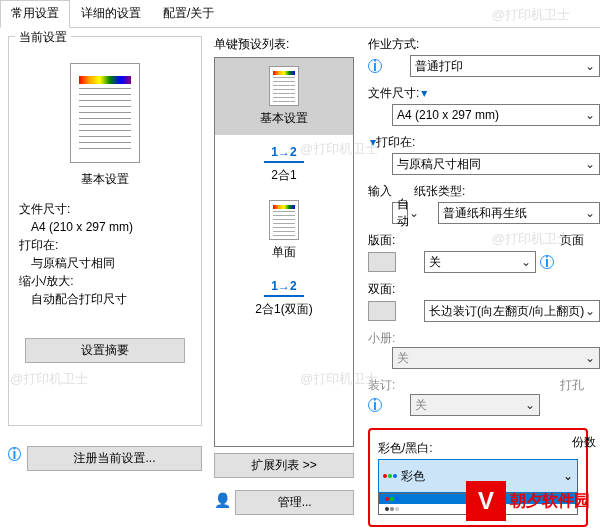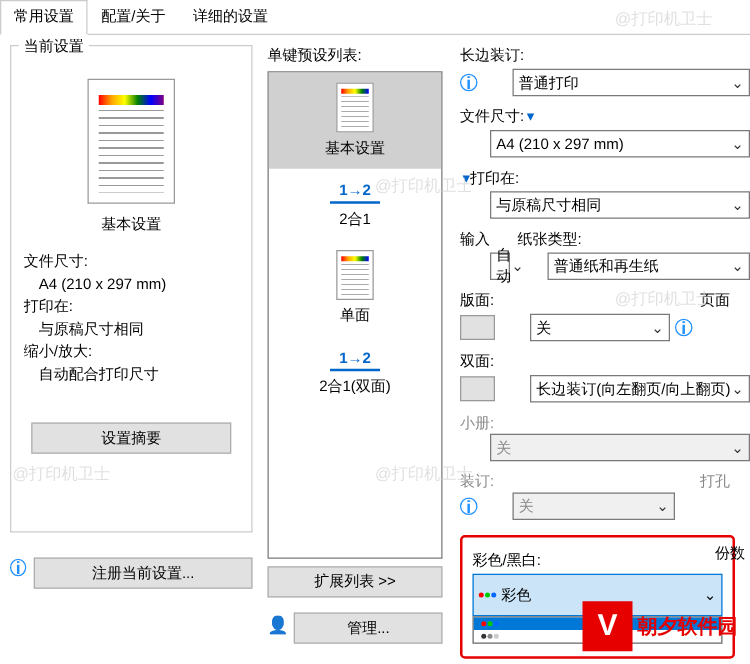--- a/index.html
+++ b/index.html
@@ -50,22 +50,22 @@
 .watermark { position: absolute; color: #ccc; font-size: 13px; pointer-events: none; opacity: 0.6; }
 .logo-box { position: absolute; bottom: 10px; right: 10px; display: flex; align-items: center; gap: 4px; }
 .logo-v { width: 40px; height: 40px; background: #e60000; display: flex; align-items: center; justify-content: center; color: #fff; font-size: 24px; font-weight: bold; }
 .logo-text { color: #e60000; font-size: 16px; font-weight: bold; }
 </style>
 </head>
 <body>
 
 <div class="tabs">
   <div class="tab active">常用设置</div>
+  <div class="tab">详细的设置</div>
   <div class="tab">配置/关于</div>
-  <div class="tab">详细的设置</div>
 </div>
 
 <div class="main">
 
   <div class="left-panel">
     <div class="current-box">
       <span class="current-title">当前设置</span>
       <div class="preview-img"></div>
       <div class="preview-label">基本设置</div>
       <div class="info-text">
@@ -106,21 +106,21 @@
     </div>
     <button class="expand-btn">扩展列表 &gt;&gt;</button>
     <div style="display:flex;align-items:center;margin-top:6px">
       <span class="person-icon">👤</span>
       <button class="manage-btn" style="flex:1">管理...</button>
     </div>
   </div>
 
   <div class="right-panel">
     <div class="field">
-      <span class="field-label">长边装订:</span>
+      <span class="field-label">作业方式:</span>
       <div class="field-row">
         <span class="info-icon">i</span>
         <div class="select">
             <span>普通打印</span>
           </div>
       </div>
     </div>
     <div class="field">
       <span class="field-label"><span>文件尺寸:</span><span class="req">▾</span></span>
       <div class="select">

